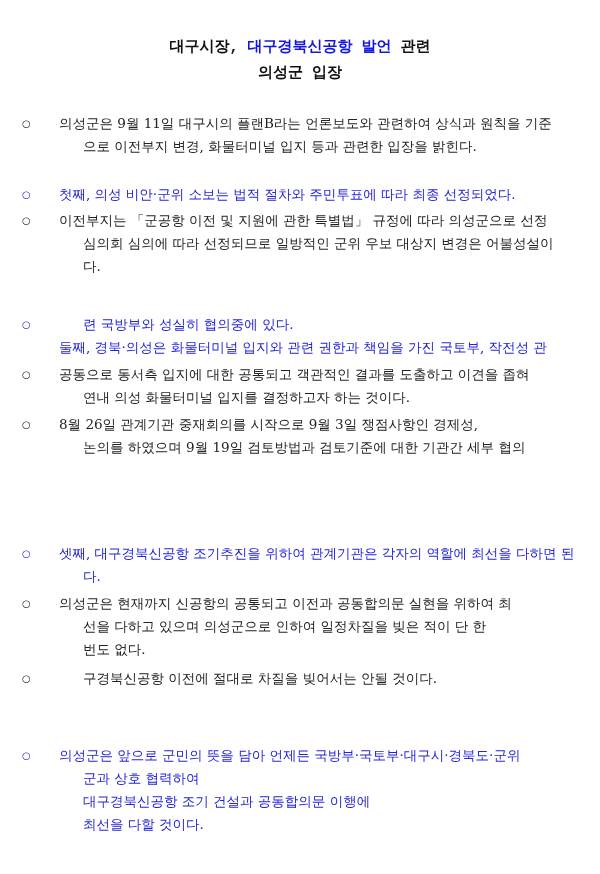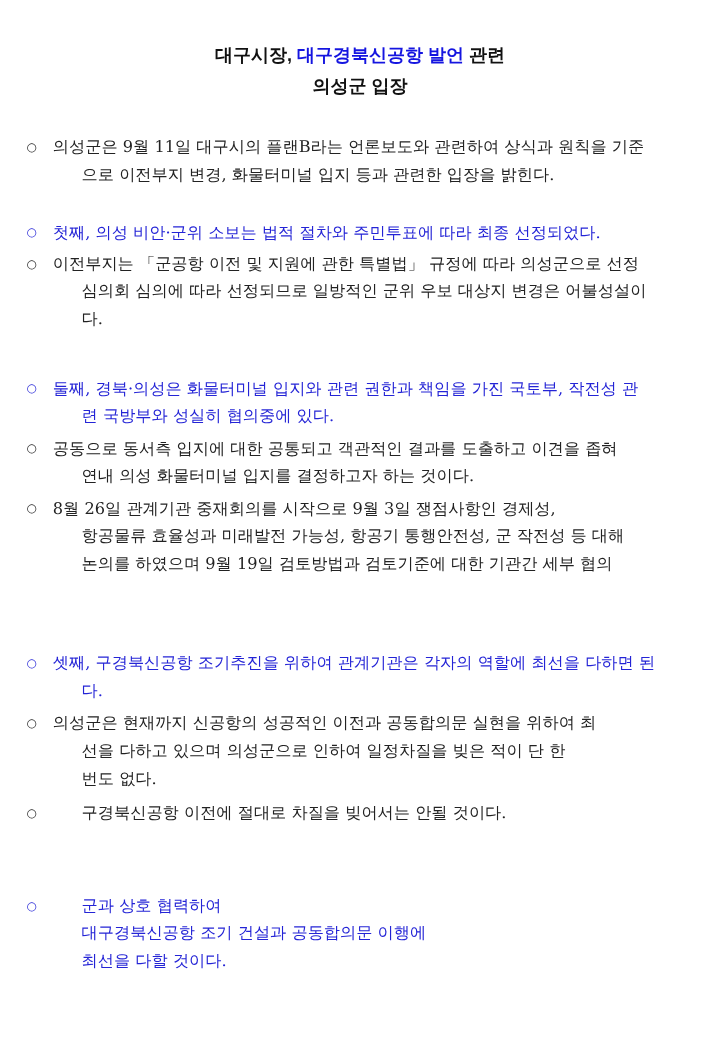--- a/index.html
+++ b/index.html
@@ -1,27 +1,27 @@
 <!DOCTYPE html>
 <html><head>
 <meta charset="utf-8">
 <style>
   html, body { margin:0; padding:0; background:#ffffff; }
   body { width:600px; height:874px; position:relative; overflow:hidden;
          font-family:"DejaVu Serif","Liberation Serif",serif; color:#1a1a1a; }
   .title { position:absolute; left:0; width:600px; text-align:center;
-           font-family:Liberation Sans, sans-serif; font-weight:bold;
+           font-family:Liberation Mono, monospace; font-weight:bold;
            font-size:15px; color:#111; }
   .title .hl { color:#1515e0; }
   .t1 { top:37px; }
   .t2 { top:63px;text-align:center; }
   .item { position:absolute; left:22px; width:566px; font-size:13.5px; line-height:23px; }
   .bullet { position:absolute; left:0; top:0; width:14px; font-size:10px;
             font-family:"DejaVu Sans",sans-serif; }
-  .text { margin-left:22px; padding-left:0; text-indent:0; white-space:normal; }
+  .text { margin-left:37px; padding-left:0; text-indent:0; white-space:normal; }
   .line { display:block; white-space:nowrap; }
   .ind { padding-left:24px; }
   .blue { color:#2424d6; }
   .black { color:#222; }
 </style>
 </head>
 <body>
 
 <div class="title t1">
   <span>대구시장, </span><span class="hl">대구경북신공항 발언</span><span> 관련</span>
@@ -48,66 +48,66 @@
   <div class="text">
     <span class="line">이전부지는 「군공항 이전 및 지원에 관한 특별법」 규정에 따라 의성군으로 선정</span>
     <span class="line ind">심의회 심의에 따라 선정되므로 일방적인 군위 우보 대상지 변경은 어불성설이</span>
     <span class="line ind">다.</span>
   </div>
 </div>
 
 <div class="item blue" style="top:313px">
   <span class="bullet">○</span>
   <div class="text">
+    <span class="line ind">련 국방부와 성실히 협의중에 있다.</span>
     <span class="line">둘째, 경북·의성은 화물터미널 입지와 관련 권한과 책임을 가진 국토부, 작전성 관</span>
-    <span class="line ind">련 국방부와 성실히 협의중에 있다.</span>
   </div>
 </div>
 
 <div class="item black" style="top:363px">
   <span class="bullet">○</span>
   <div class="text">
     <span class="line">공동으로 동서측 입지에 대한 공통되고 객관적인 결과를 도출하고 이견을 좁혀</span>
     <span class="line ind">연내 의성 화물터미널 입지를 결정하고자 하는 것이다.</span>
   </div>
 </div>
 
 <div class="item black" style="top:413px">
   <span class="bullet">○</span>
   <div class="text">
     <span class="line">8월 26일 관계기관 중재회의를 시작으로 9월 3일 쟁점사항인 경제성,</span>
-    <span class="line ind">항공물류 효율성과 미래발전 가능성, 항공기 통행안전성, 군 작전성 등 대해</span>
     <span class="line ind">논의를 하였으며 9월 19일 검토방법과 검토기준에 대한 기관간 세부 협의</span>
   </div>
 </div>
 
 <div class="item blue" style="top:542px">
   <span class="bullet">○</span>
   <div class="text">
-    <span class="line">셋째, 구경북신공항 조기추진을 위하여 관계기관은 각자의 역할에 최선을 다하면 된</span>
+    <span class="line">셋째, 대구경북신공항 조기추진을 위하여 관계기관은 각자의 역할에 최선을 다하면 된</span>
     <span class="line ind">다.</span>
   </div>
 </div>
 
 <div class="item black" style="top:592px">
   <span class="bullet">○</span>
   <div class="text">
-    <span class="line">의성군은 현재까지 신공항의 성공적인 이전과 공동합의문 실현을 위하여 최</span>
+    <span class="line">의성군은 현재까지 신공항의 공통되고 이전과 공동합의문 실현을 위하여 최</span>
     <span class="line ind">선을 다하고 있으며 의성군으로 인하여 일정차질을 빚은 적이 단 한</span>
     <span class="line ind">번도 없다.</span>
   </div>
 </div>
 
 <div class="item black" style="top:667px">
   <span class="bullet">○</span>
   <div class="text">
     <span class="line ind">구경북신공항 이전에 절대로 차질을 빚어서는 안될 것이다.</span>
   </div>
 </div>
 
 <div class="item blue" style="top:744px">
   <span class="bullet">○</span>
   <div class="text">
+    <span class="line">의성군은 앞으로 군민의 뜻을 담아 언제든 국방부·국토부·대구시·경북도·군위</span>
     <span class="line ind">군과 상호 협력하여</span>
     <span class="line ind">대구경북신공항 조기 건설과 공동합의문 이행에</span>
     <span class="line ind">최선을 다할 것이다.</span>
   </div>
 </div>
 
 </body></html>

